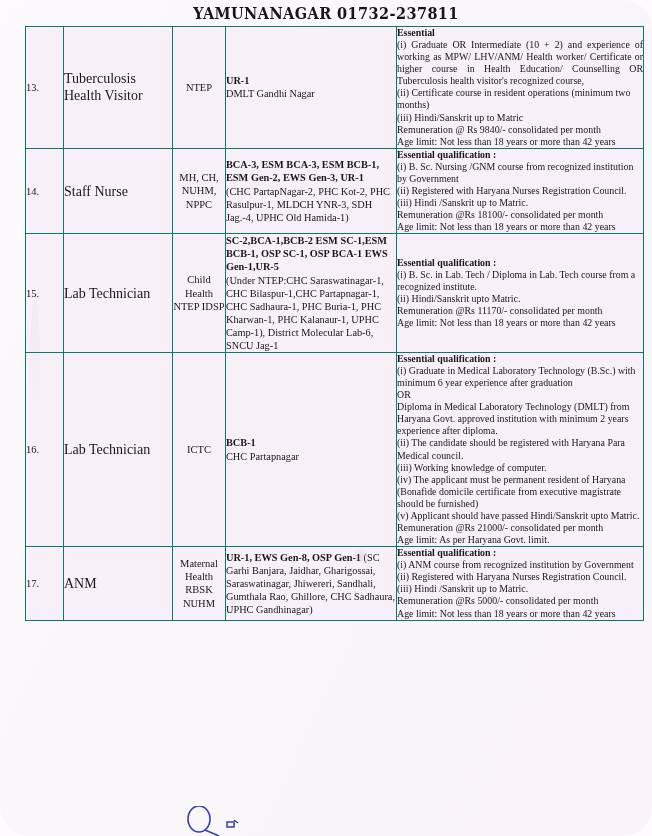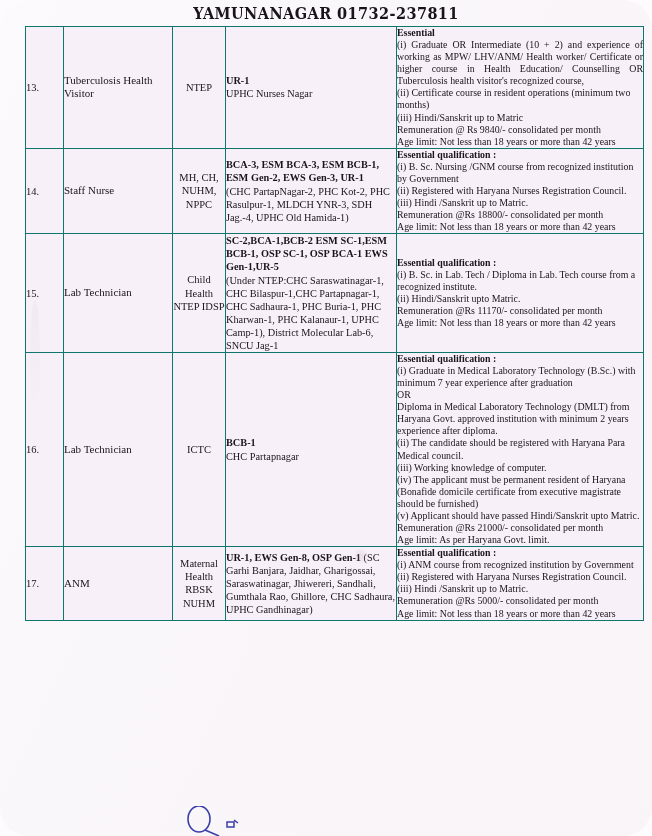--- a/index.html
+++ b/index.html
@@ -55,21 +55,21 @@
   }
   table.notice td {
     border: 1px solid #0f766e;
     vertical-align: middle;
     padding: 0;
     color: #1a151c;
     background: #f8f0f8;
   }
 
   .c-sr    { width: 37px;  padding-right: 5px; font-size: 10.5px; }
-  .c-post  { width: 108px; padding-left: 7px; font-size: 11px; line-height: 1.22; margin-top: 20px; }
+  .c-post  { width: 108px; padding-left: 7px; font-size: 14px; line-height: 1.22; margin-top: 20px; }
   .c-sch   { width: 52px;  text-align: center; font-size: 10.5px; line-height: 1.25; }
   .c-vac   { width: 170px; padding: 3px 5px 3px 7px; font-size: 10.3px; line-height: 1.27; vertical-align: top; }
   .c-ess   { width: 246px; padding: 2px 4px 2px 5px; font-size: 9.9px;  line-height: 1.22; vertical-align: top; }
 
   .vac-bold { font-weight: bold; }
   .ess-head { font-weight: bold; }
 
   .ess-line { display: block; }
   .ess-just { text-align: justify; }
 
@@ -102,21 +102,21 @@
   <div id="table-wrap">
     <table class="notice">
       <tbody>
 
         <tr>
           <td class="c-sr">13.</td>
           <td class="c-post">Tuberculosis Health Visitor</td>
           <td class="c-sch">NTEP</td>
           <td class="c-vac">
             <span class="vac-bold">UR-1</span><br>
-            <span class="vac-rest">UPHC Nurses Nagar</span>
+            <span class="vac-rest">DMLT Gandhi Nagar</span>
           </td>
           <td class="c-ess">
             <span class="ess-head ess-line">Essential</span>
             <span class="ess-line ess-just">(i) Graduate OR Intermediate (10 + 2) and experience of working as MPW/ LHV/ANM/ Health worker/ Certificate or higher course in Health Education/ Counselling OR Tuberculosis health visitor's recognized course,</span>
             <span class="ess-line">(ii) Certificate course in resident operations (minimum two months)</span>
             <span class="ess-line">(iii) Hindi/Sanskrit up to Matric</span>
             <span class="ess-line">Remuneration @ Rs 9840/- consolidated per month</span>
             <span class="ess-line">Age limit: Not less than 18 years or more than 42 years</span>
           </td>
         </tr>
@@ -127,21 +127,21 @@
           <td class="c-sch">MH, CH, NUHM, NPPC</td>
           <td class="c-vac">
             <span class="vac-bold">BCA-3, ESM BCA-3, ESM BCB-1, ESM Gen-2, EWS Gen-3, UR-1</span><br>
             <span class="vac-rest">(CHC PartapNagar-2, PHC Kot-2, PHC Rasulpur-1, MLDCH YNR-3, SDH Jag.-4, UPHC Old Hamida-1)</span>
           </td>
           <td class="c-ess">
             <span class="ess-head ess-line">Essential qualification :</span>
             <span class="ess-line">(i) B. Sc. Nursing /GNM course from recognized institution by Government</span>
             <span class="ess-line">(ii) Registered with Haryana Nurses Registration Council.</span>
             <span class="ess-line">(iii) Hindi /Sanskrit up to Matric.</span>
-            <span class="ess-line">Remuneration @Rs 18800/- consolidated per month</span>
+            <span class="ess-line">Remuneration @Rs 18100/- consolidated per month</span>
             <span class="ess-line">Age limit: Not less than 18 years or more than 42 years</span>
           </td>
         </tr>
 
         <tr>
           <td class="c-sr">15.</td>
           <td class="c-post">Lab Technician</td>
           <td class="c-sch">Child Health NTEP IDSP</td>
           <td class="c-vac">
             <span class="vac-bold">SC-2,BCA-1,BCB-2 ESM SC-1,ESM BCB-1, OSP SC-1, OSP BCA-1 EWS Gen-1,UR-5</span><br>
@@ -159,21 +159,21 @@
         <tr>
           <td class="c-sr">16.</td>
           <td class="c-post">Lab Technician</td>
           <td class="c-sch">ICTC</td>
           <td class="c-vac">
             <span class="vac-bold">BCB-1</span><br>
             <span class="vac-rest">CHC Partapnagar</span>
           </td>
           <td class="c-ess">
             <span class="ess-head ess-line">Essential qualification :</span>
-            <span class="ess-line">(i) Graduate in Medical Laboratory Technology (B.Sc.) with minimum 7 year experience after graduation</span>
+            <span class="ess-line">(i) Graduate in Medical Laboratory Technology (B.Sc.) with minimum 6 year experience after graduation</span>
             <span class="ess-line">OR</span>
             <span class="ess-line">Diploma in Medical Laboratory Technology (DMLT) from Haryana Govt. approved institution with minimum 2 years experience after diploma.</span>
             <span class="ess-line">(ii) The candidate should be registered with Haryana Para Medical council.</span>
             <span class="ess-line">(iii) Working knowledge of computer.</span>
             <span class="ess-line">(iv) The applicant must be permanent resident of Haryana (Bonafide domicile certificate from executive magistrate should be furnished)</span>
             <span class="ess-line">(v) Applicant should have passed Hindi/Sanskrit upto Matric.</span>
             <span class="ess-line">Remuneration @Rs 21000/- consolidated per month</span>
             <span class="ess-line">Age limit: As per Haryana Govt. limit.</span>
           </td>
         </tr>

